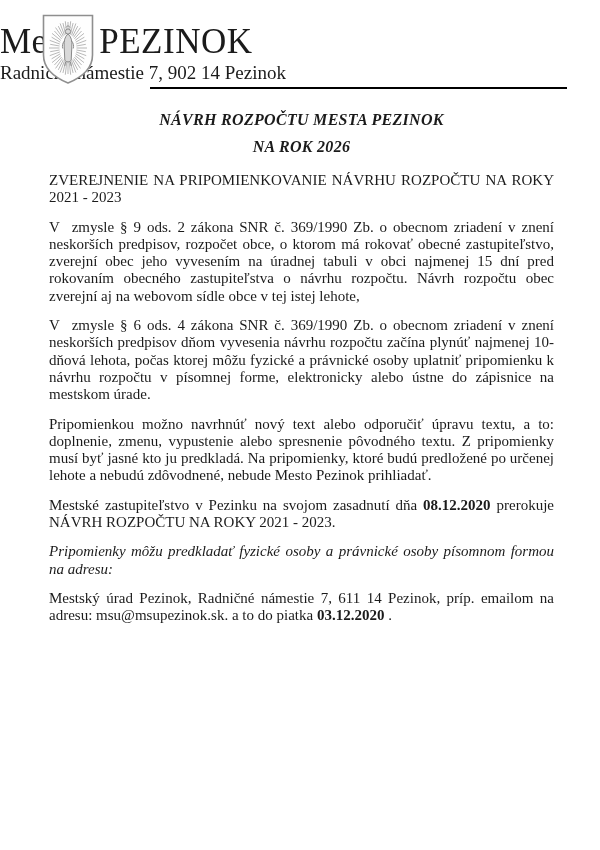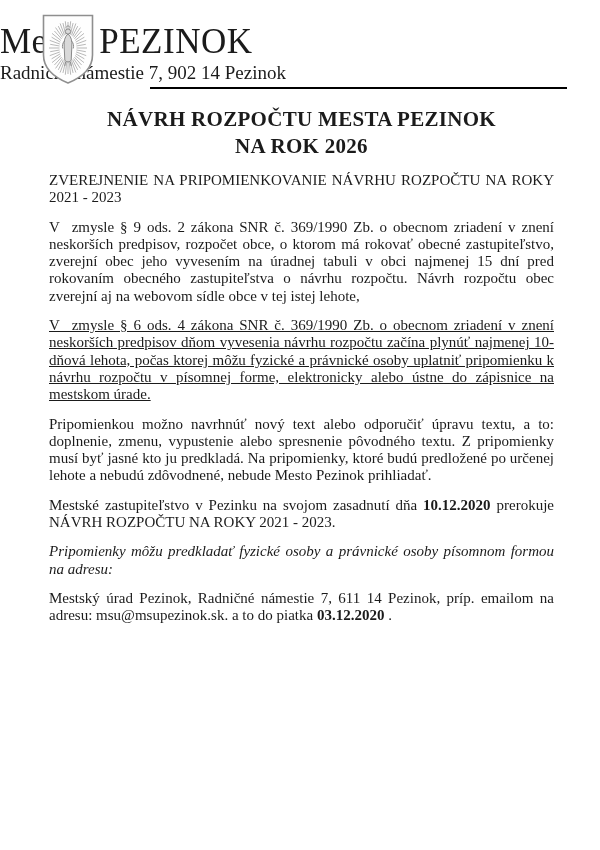--- a/index.html
+++ b/index.html
@@ -49,31 +49,32 @@
     height: 0;
   }
   
   .content {
     padding: 0 34px 0 37px;
     font-size: 15px;
     line-height: 17.3px;
     text-align: justify;
   }
   .doc-title {
-    font-size: 21px;
+    font-size: 16px;
     font-weight: bold;
     line-height: 27px;
     text-align: center;
     margin: 17px 0 0 0;
     letter-spacing: 0.3px;
+    font-style: italic;
   }
   .content p { margin: 12px; }
   .subtitle    { margin-top: 2px; }
   .p-law9      { margin-top: 14px; }
-  .p-law6      { margin-top: 9px; text-decoration: underline; }
+  .p-law6      { margin-top: 9px; }
   .p-law6b     { margin-top: 0; }
   .p-meeting   { margin-top: 5px; }
   .p-submit    { margin-top: 27px; font-style: italic; }
   .p-address   { margin-top: 16px; }
   .p-signature { margin-top: 26px; }
   strong { font-weight: bold; }
 </style>
 </head>
 <body>
 
@@ -151,21 +152,21 @@
     <h1 class="doc-title"><span>NÁVRH ROZPOČTU MESTA PEZINOK</span><br><span>NA ROK 2026</span></h1>
 
     <p class="subtitle">ZVEREJNENIE NA PRIPOMIENKOVANIE NÁVRHU ROZPOČTU NA ROKY 2021 - 2023</p>
 
     <p class="p-law9">V&nbsp; zmysle § 9 ods. 2 zákona SNR č. 369/1990 Zb. o obecnom zriadení v znení neskorších predpisov, rozpočet obce, o ktorom má rokovať obecné zastupiteľstvo, zverejní obec jeho vyvesením na úradnej tabuli v obci najmenej 15 dní pred rokovaním obecného zastupiteľstva o návrhu rozpočtu. Návrh rozpočtu obec zverejní aj na webovom sídle obce v tej istej lehote,</p>
 
     <p class="p-law6">V&nbsp; zmysle § 6 ods. 4 zákona SNR č. 369/1990 Zb. o obecnom zriadení v znení neskorších predpisov dňom vyvesenia návrhu rozpočtu začína plynúť najmenej 10-dňová lehota, počas ktorej môžu fyzické a právnické osoby uplatniť pripomienku k návrhu rozpočtu v písomnej forme, elektronicky alebo ústne do zápisnice na mestskom úrade.</p>
 
     <p class="p-law6b">Pripomienkou možno navrhnúť nový text alebo odporučiť úpravu textu, a to: doplnenie, zmenu, vypustenie alebo spresnenie pôvodného textu. Z pripomienky musí byť jasné kto ju predkladá. Na pripomienky, ktoré budú predložené po určenej lehote a nebudú zdôvodnené, nebude Mesto Pezinok prihliadať.</p>
 
-    <p class="p-meeting"><span>Mestské zastupiteľstvo v Pezinku na svojom zasadnutí dňa </span><strong>10.12.2020</strong><span> prerokuje NÁVRH ROZPOČTU NA ROKY 2021 - 2023.</span></p>
+    <p class="p-meeting"><span>Mestské zastupiteľstvo v Pezinku na svojom zasadnutí dňa </span><strong>08.12.2020</strong><span> prerokuje NÁVRH ROZPOČTU NA ROKY 2021 - 2023.</span></p>
 
     <p class="p-submit">Pripomienky môžu predkladať fyzické osoby a právnické osoby písomnom formou na adresu:</p>
 
     <p class="p-address"><span>Mestský úrad Pezinok, Radničné námestie 7, 611 14 Pezinok, príp. emailom na adresu: msu@msupezinok.sk. a to do piatka </span><strong>03.12.2020</strong><span> .</span></p>
 
 
   </div>
 </div>
 
 </body></html>

